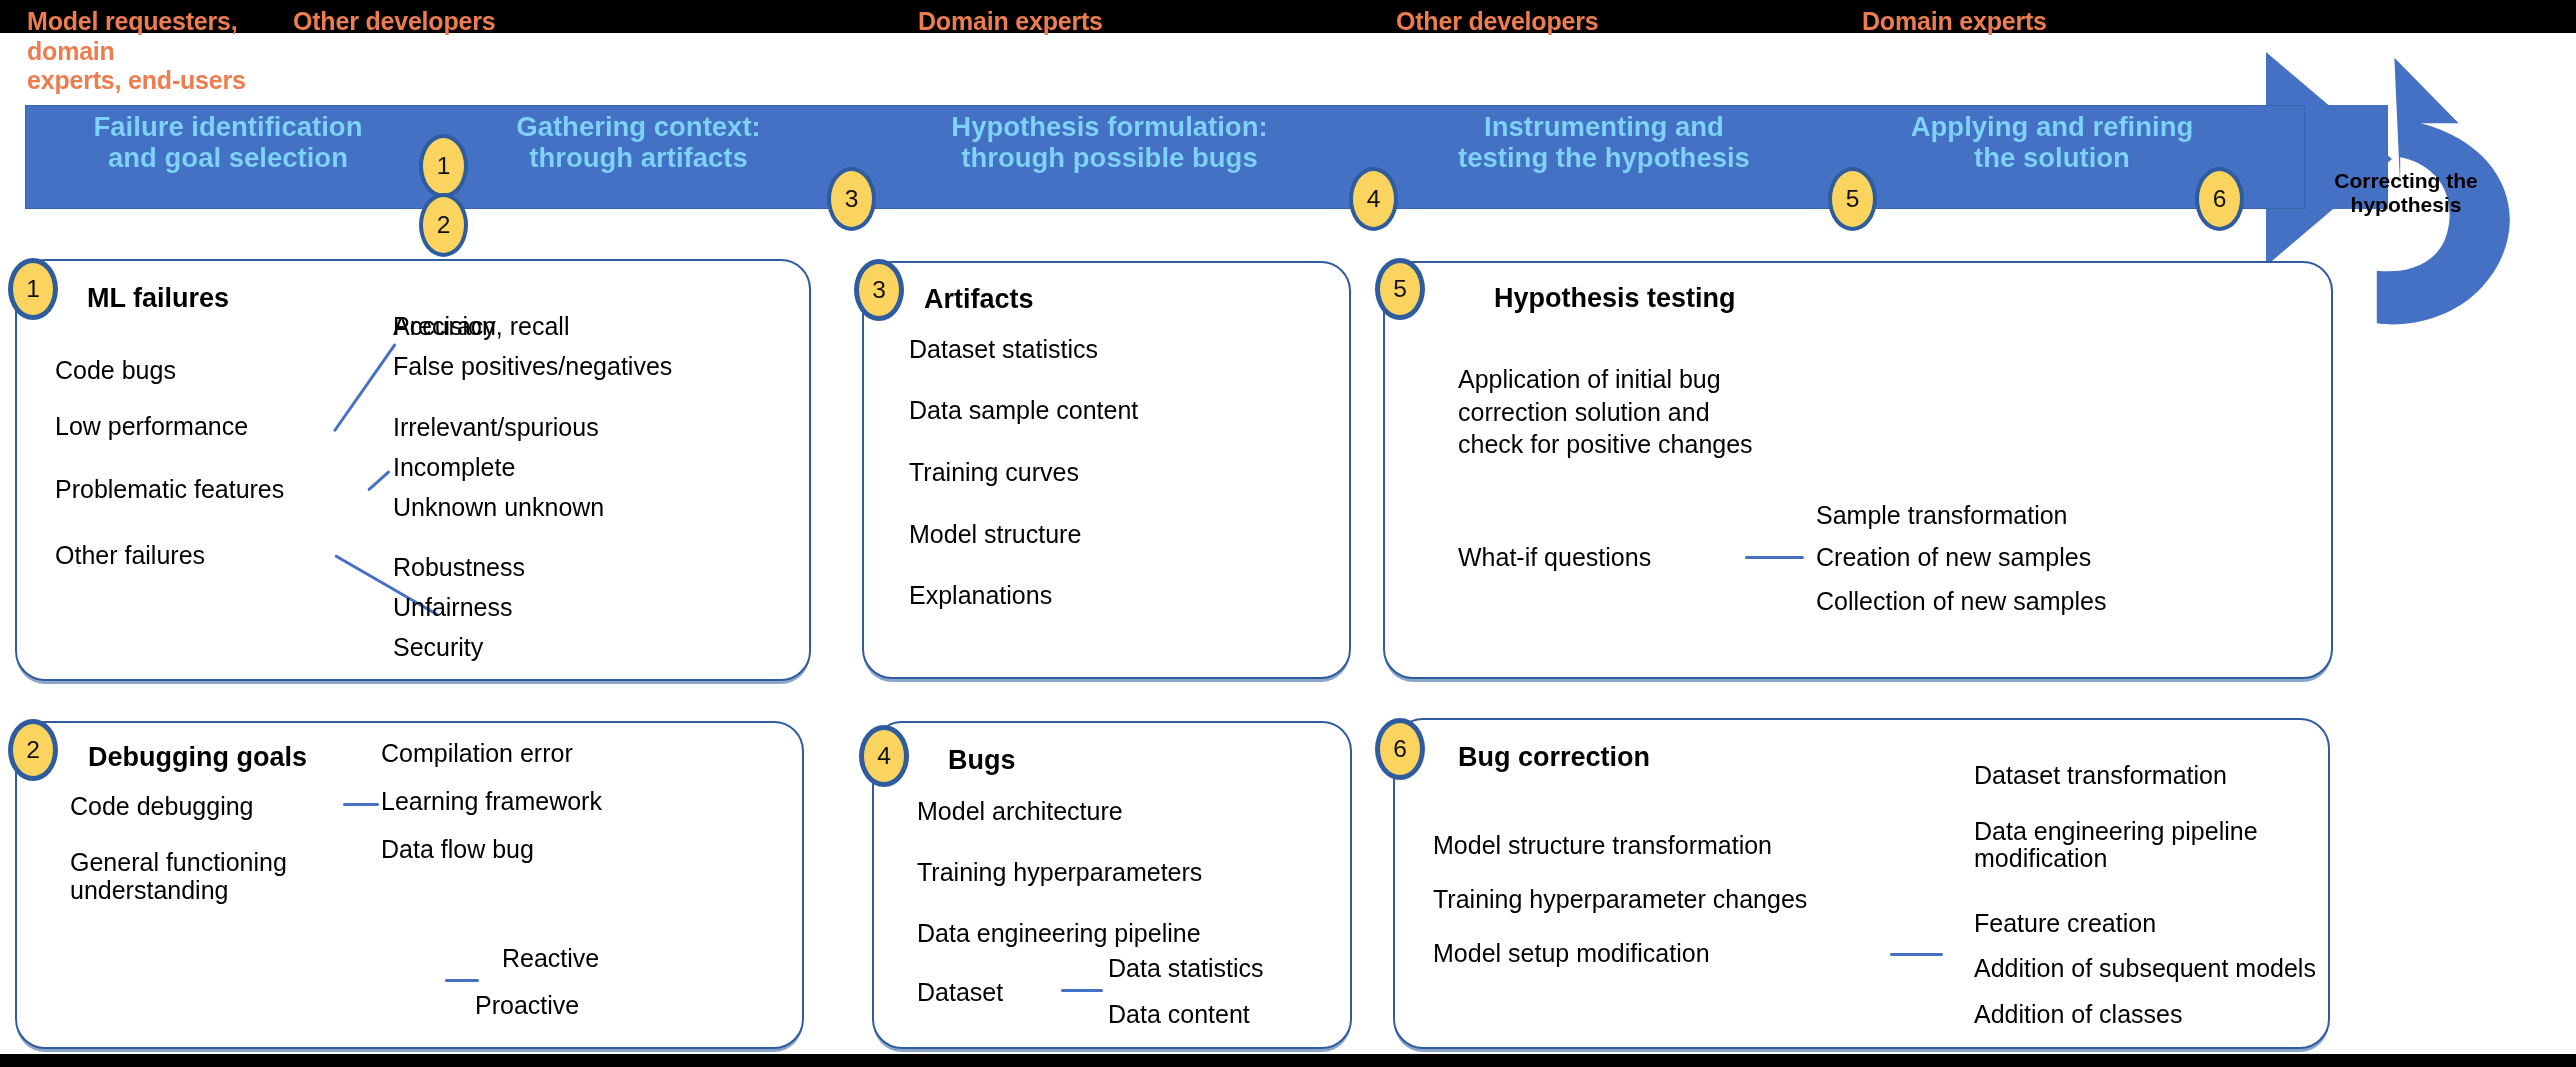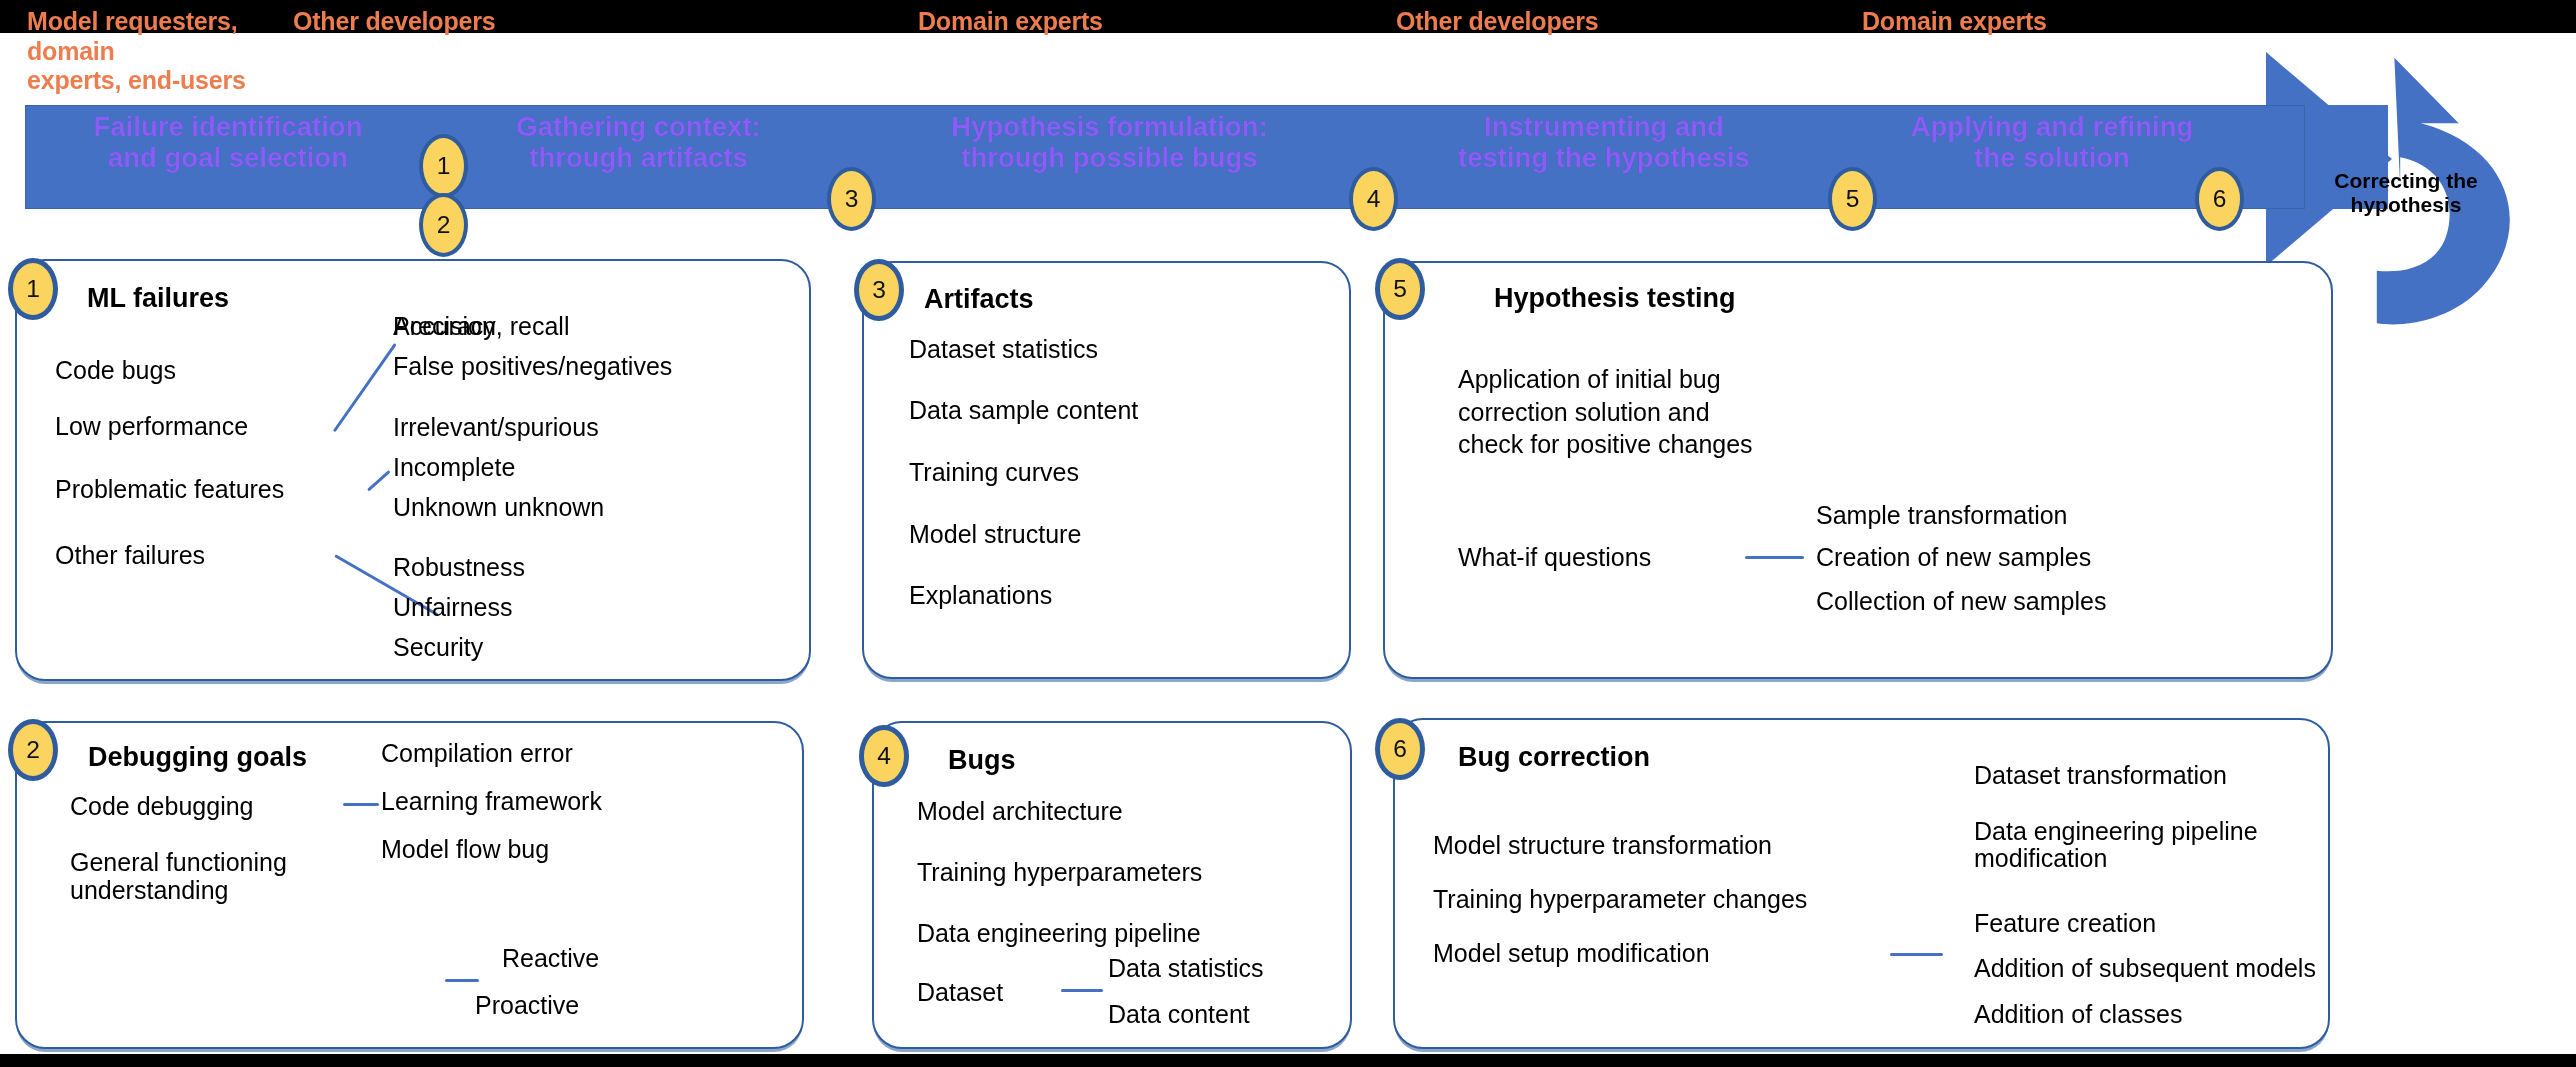--- a/index.html
+++ b/index.html
@@ -44,21 +44,21 @@
     left: 24.6px;
     top: 105px;
     width: 2280px;
     height: 104px;
     background: #4471C4;
     border: 0.6px solid #3a63ad;
     z-index: 12;
   }
   .ribbon-cell {
     position: absolute;
-    color: #8b5cf6;
+    color: #7dd3fc;
     font-weight: bold;
     font-size: 27.5px;
     line-height: 1.12;
     text-align: center;
     white-space: pre-line;
     z-index: 14;
     text-shadow: 0 0 0.6px rgba(0,0,0,.25);
   }
 
   
@@ -232,21 +232,21 @@
   <div class="panel" style="left:15px; top:721px; width:789px; height:328px;"></div>
   <div class="circle box" style="left:8.2px; top:719px;">2</div>
   <div class="panel-title" style="left:88px; top:742px;">Debugging goals</div>
 
   <div class="txt" style="left:70px; top:792px;">Code debugging</div>
   <div class="txt" style="left:70px; top:848px;">General functioning
 understanding</div>
 
   <div class="txt" style="left:381px; top:739px;">Compilation error</div>
   <div class="txt" style="left:381px; top:787px;">Learning framework</div>
-  <div class="txt" style="left:381px; top:835px;">Model flow bug</div>
+  <div class="txt" style="left:381px; top:835px;">Data flow bug</div>
 
   <div class="txt" style="left:502px; top:944px;">Reactive</div>
   <div class="txt" style="left:475px; top:991px;">Proactive</div>
 
   <div class="connector" style="left:343px; top:803px; width:36px;"></div>
   <div class="connector" style="left:445px; top:979px; width:34px;"></div>
 
   <div class="panel" style="left:862px; top:261px; width:489px; height:418px;"></div>
   <div class="circle box" style="left:854px; top:259px;">3</div>
   <div class="panel-title" style="left:924px; top:284px;">Artifacts</div>

